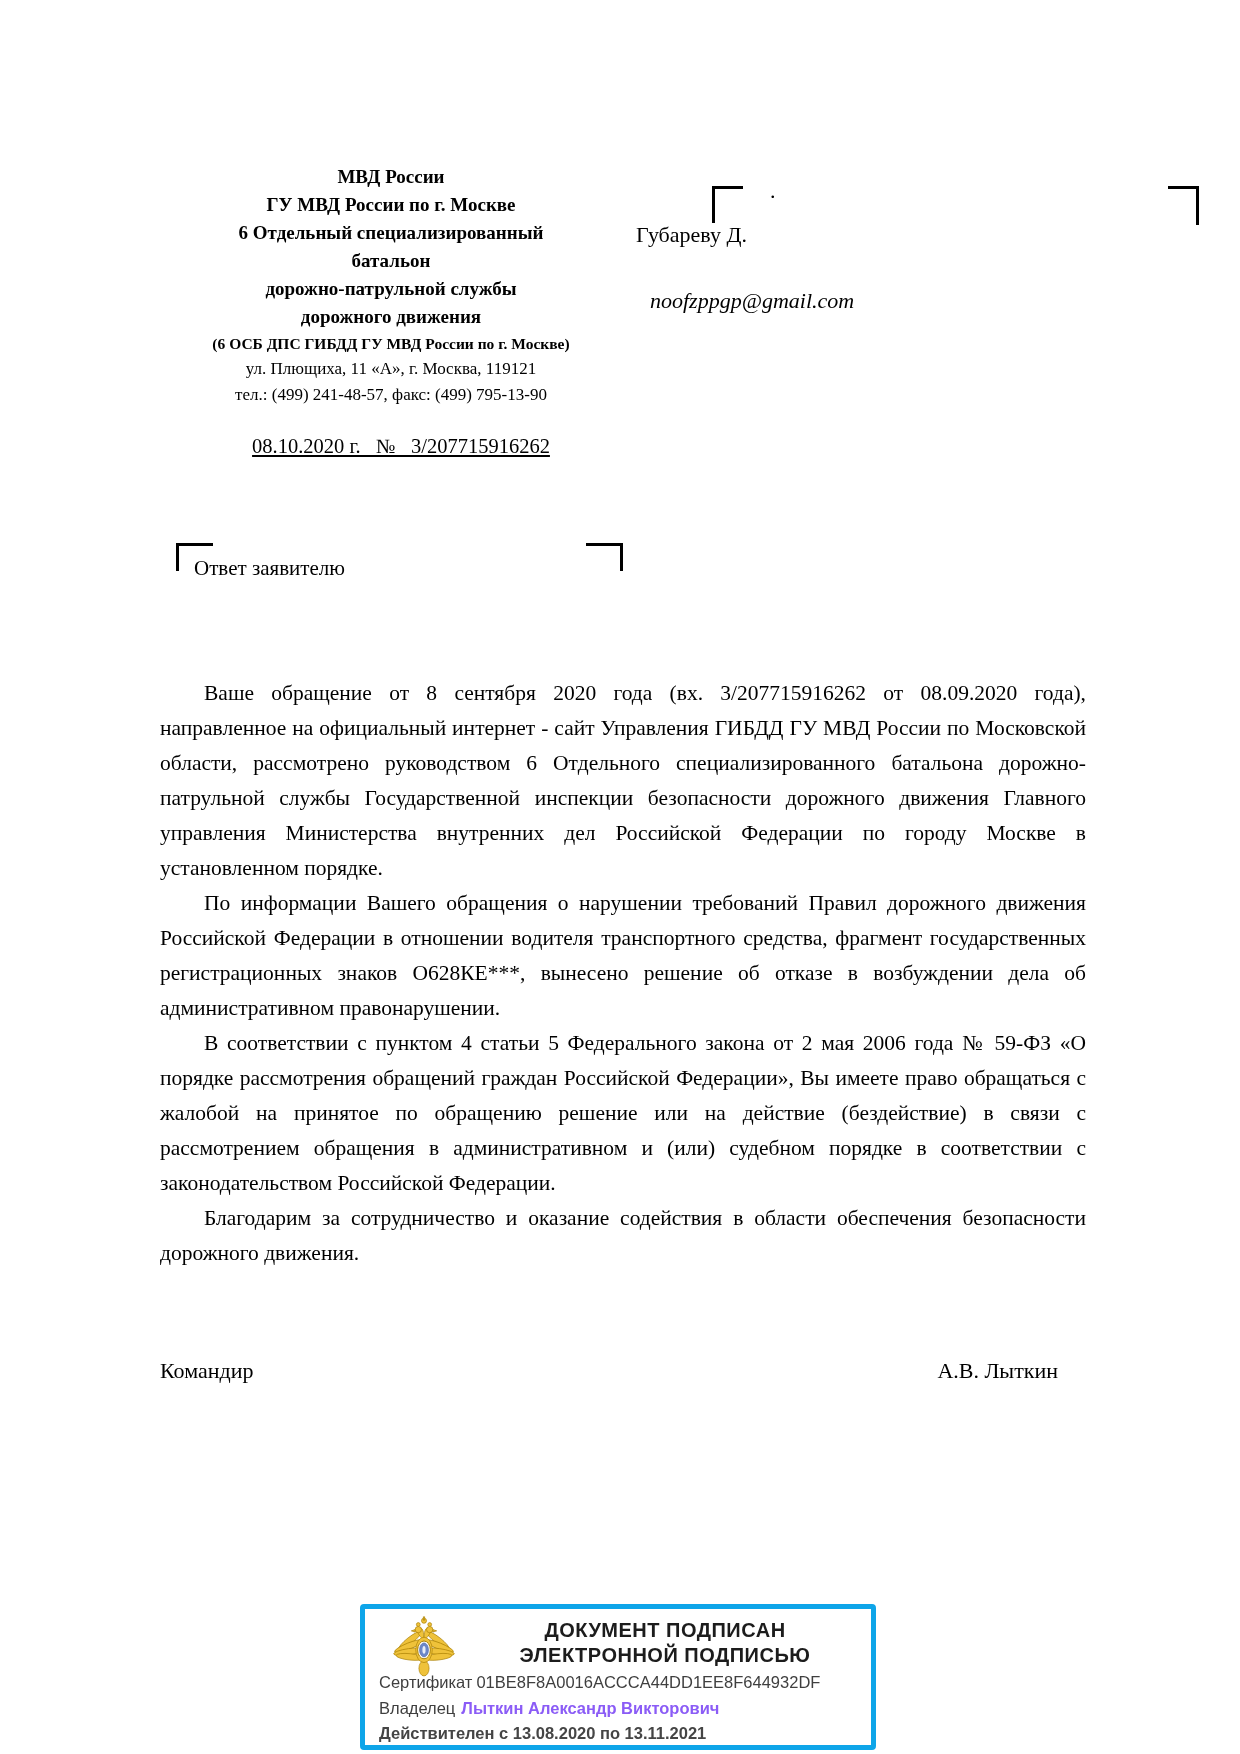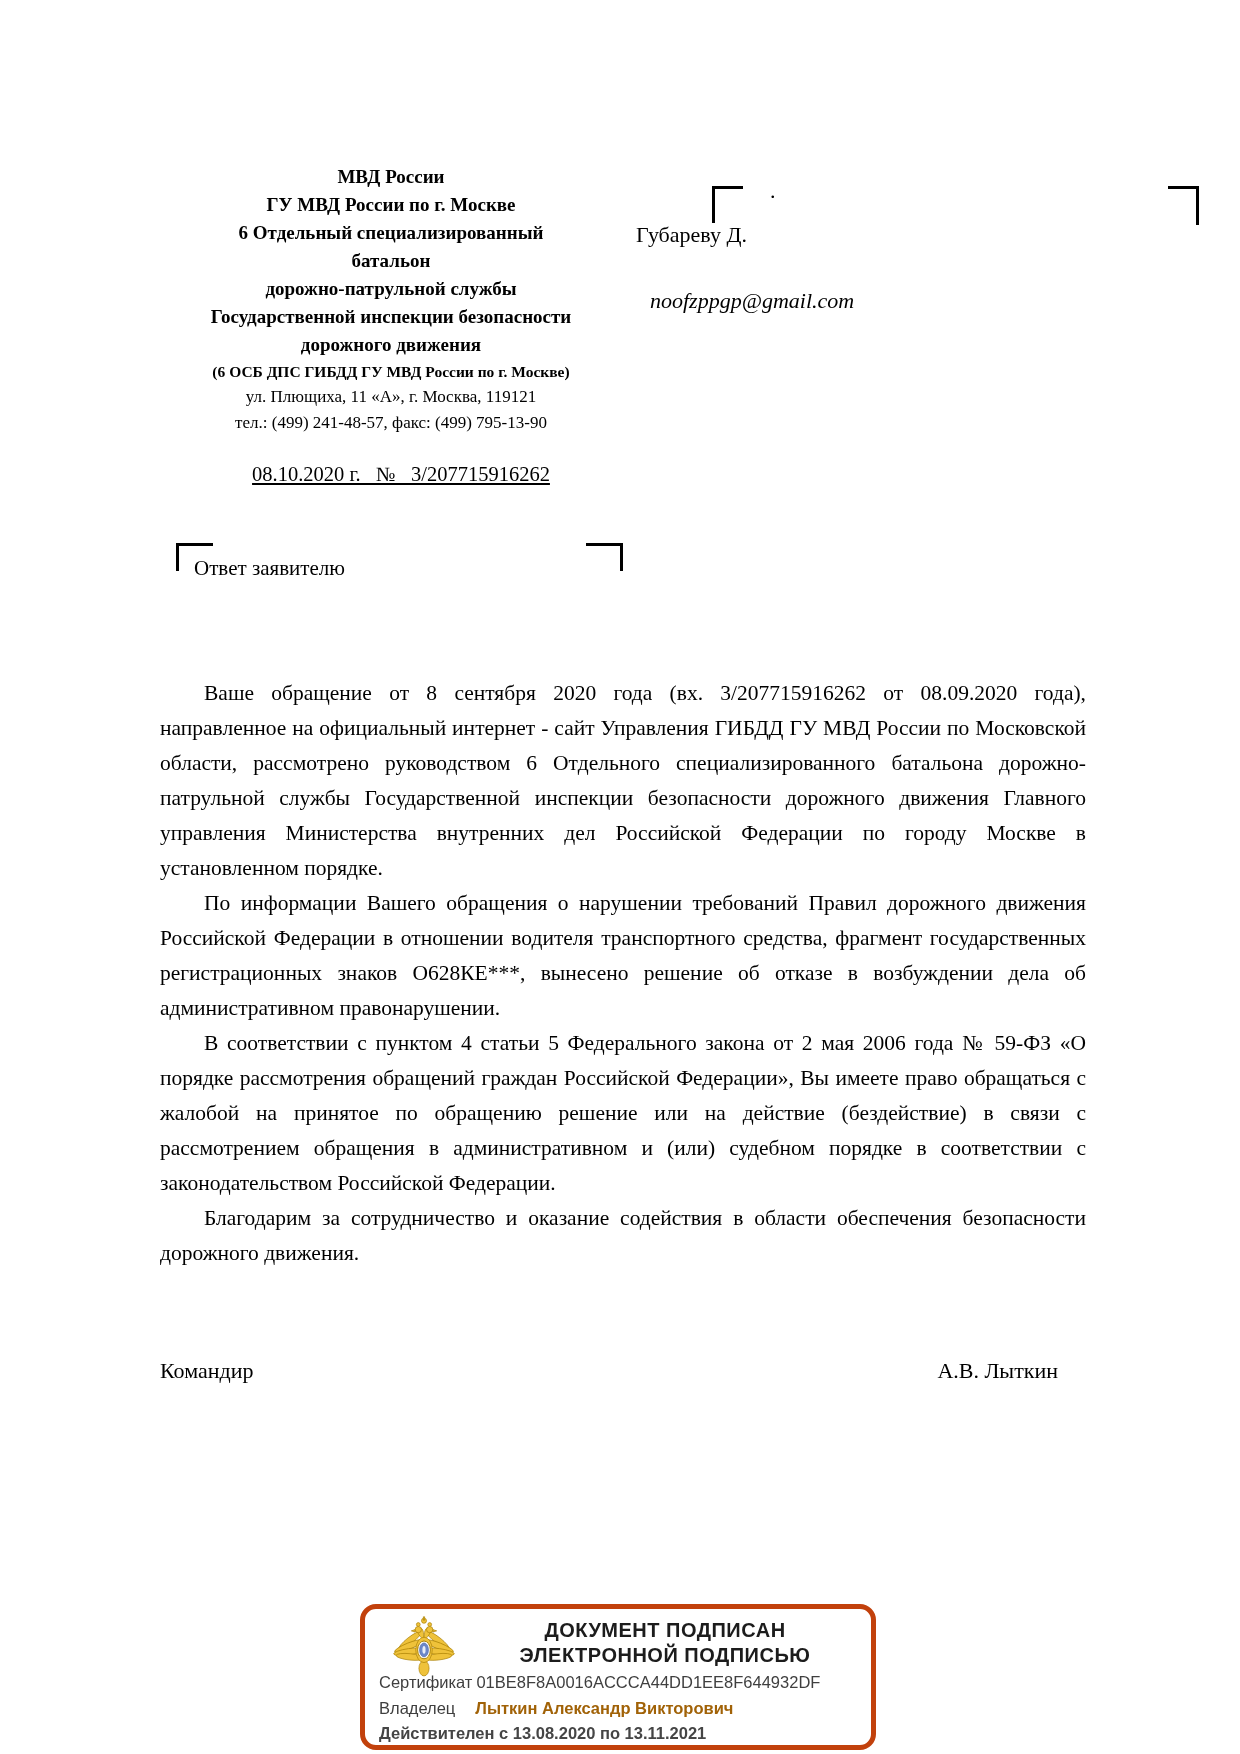--- a/index.html
+++ b/index.html
@@ -80,22 +80,22 @@
     font-size:22px;
   }
   .signature-name{padding-right:28px;}
 
   
   .stamp{
     position:absolute;
     left:360px; top:1604px;
     width:516px; height:146px;
     box-sizing:border-box;
-    border:5px solid #c2410c;
-    border-radius:16px;
+    border:5px solid #0ea5e9;
+    border-radius:4px;
     background:#fff;
     font-family:"Liberation Sans", sans-serif;
     text-decoration:underline;
   }
   .stamp-emblem{
     position:absolute;
     left:18px; top:6px;
     width:82px; height:66px;
   }
   .stamp-title{
@@ -112,35 +112,34 @@
   .stamp-line{
     position:absolute;
     left:14px;
     font-size:16.5px;
     color:#3f3f3f;
     white-space:nowrap;
   }
   .stamp-cert{top:64px;}
   .stamp-owner{top:90px;}
   .stamp-validity{top:115px;font-weight:bold;color:#454545;}
-  .stamp-owner .owner-value{font-weight:bold;color:#a16207;margin-left:20px;}
+  .stamp-owner .owner-value{font-weight:bold;color:#8b5cf6;margin-left:6px;}
   .stamp-cert .cert-value{margin-left:4px;}
 </style>
 </head>
 <body>
 
 <div class="page">
 
   <div class="org-block">
     <div class="org-line">МВД России</div>
     <div class="org-line">ГУ МВД России по г. Москве</div>
     <div class="org-line">6 Отдельный специализированный</div>
     <div class="org-line">батальон</div>
     <div class="org-line">дорожно-патрульной службы</div>
-    <div class="org-line">Государственной инспекции безопасности</div>
     <div class="org-line">дорожного движения</div>
     <div class="org-abbrev">(6 ОСБ ДПС ГИБДД ГУ МВД России по г. Москве)</div>
     <div class="org-address">ул. Плющиха, 11 «А», г. Москва, 119121</div>
     <div class="org-phone">тел.: (499) 241-48-57, факс: (499) 795-13-90</div>
     <div class="ref-line">08.10.2020 г.   №   3/207715916262</div>
   </div>
 
   <div class="bracket bracket-tl recipient-bracket-left"></div>
   <div class="recipient-dot">.</div>
   <div class="recipient-name">Губареву Д.</div>

